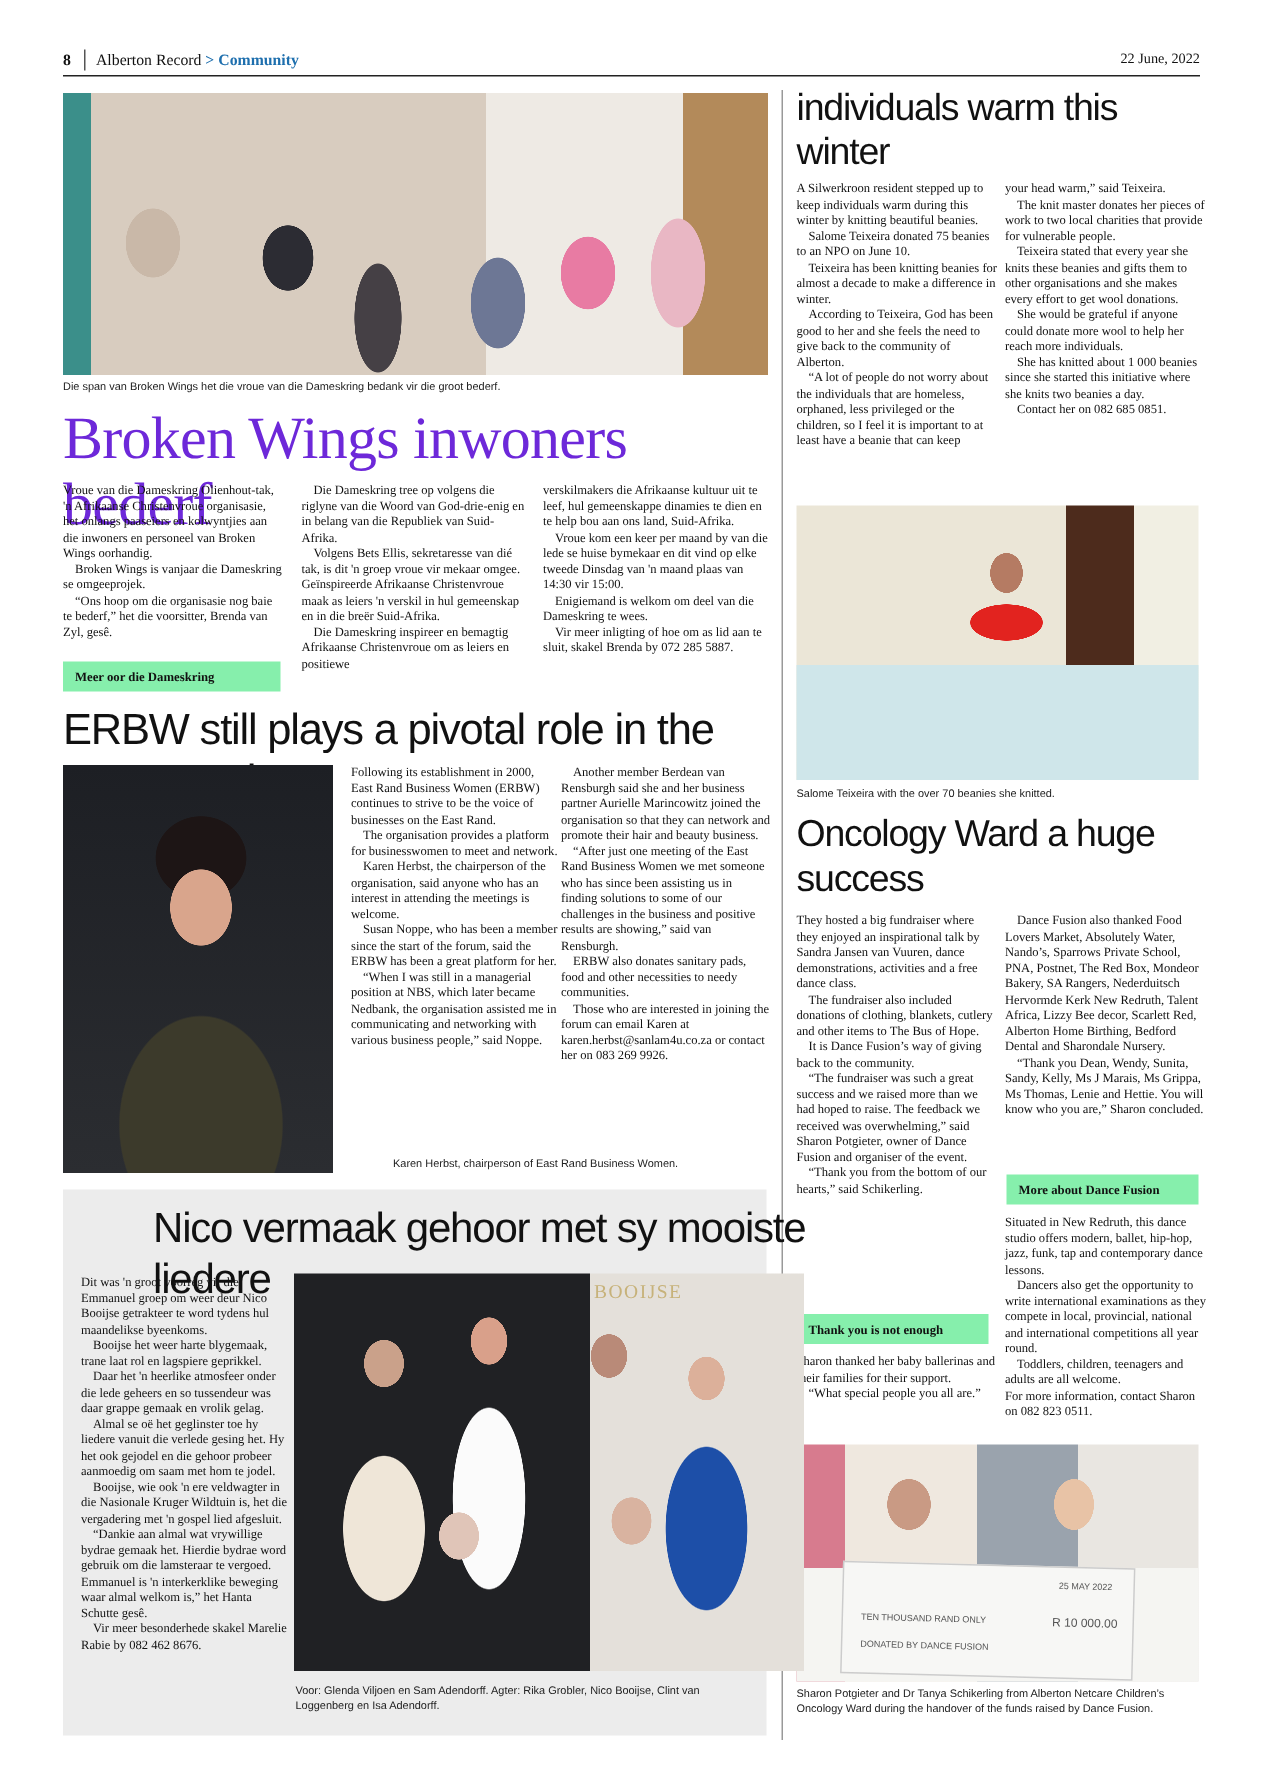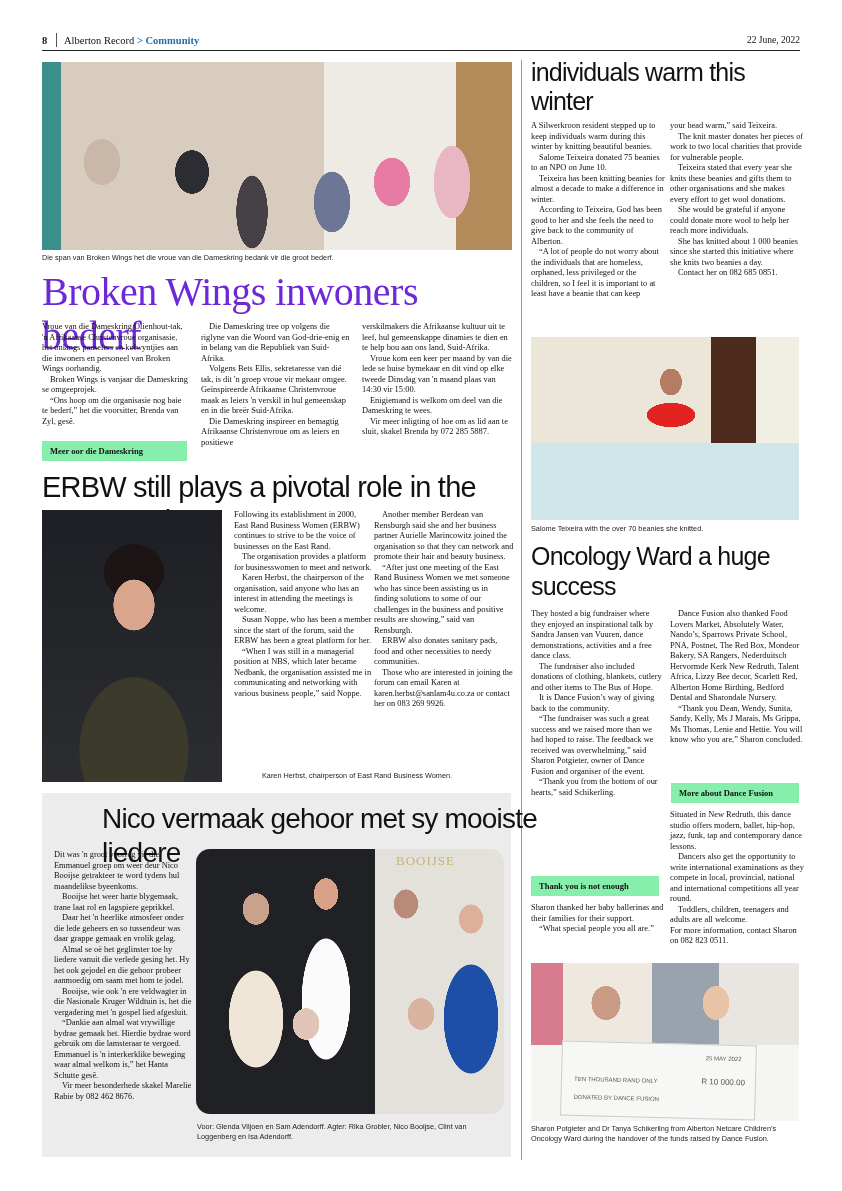--- a/index.html
+++ b/index.html
@@ -34,32 +34,32 @@
       radial-gradient(ellipse 18px 22px at 140px 45px, #b57b63 60%, transparent 61%),
       radial-gradient(ellipse 40px 20px at 140px 78px, #e2231f 60%, transparent 61%),
       linear-gradient(180deg, transparent 0 58%, #cfe6ea 58% 100%),
       linear-gradient(90deg, #ebe6d7 0 67%, #4d2b1c 67% 84%, #f1efe3 84% 100%); }
   .ph3 { left: 42px; top: 510px; width: 180px; height: 272px;
     background:
       radial-gradient(ellipse 34px 42px at 92px 95px, #d9a58c 60%, transparent 61%),
       radial-gradient(ellipse 50px 46px at 92px 62px, #1d1515 60%, transparent 61%),
       radial-gradient(ellipse 90px 120px at 92px 240px, #3c3a2b 60%, transparent 61%),
       linear-gradient(180deg, #1d1f24, #2b2d31); }
-  .ph4 { left: 196px; top: 849px; width: 308px; height: 265px;
+  .ph4 { left: 196px; top: 849px; width: 340px; height: 265px;
     background:
       radial-gradient(ellipse 22px 26px at 60px 60px, #caa18a 60%, transparent 61%),
       radial-gradient(ellipse 20px 26px at 130px 45px, #d9a08a 60%, transparent 61%),
       radial-gradient(ellipse 20px 24px at 210px 55px, #b98a78 60%, transparent 61%),
       radial-gradient(ellipse 20px 24px at 275px 70px, #dcb09a 60%, transparent 61%),
       radial-gradient(ellipse 22px 26px at 110px 175px, #e0c5b8 60%, transparent 61%),
       radial-gradient(ellipse 22px 26px at 225px 165px, #d9b3a0 60%, transparent 61%),
       radial-gradient(ellipse 45px 80px at 60px 170px, #efe6d8 60%, transparent 61%),
       radial-gradient(ellipse 40px 100px at 130px 150px, #fbfbfb 60%, transparent 61%),
       radial-gradient(ellipse 45px 90px at 275px 170px, #1d4fa8 60%, transparent 61%),
-      linear-gradient(90deg, #202124 0 58%, #e4e0da 58% 100%); border-radius: 14px; }
+      linear-gradient(90deg, #202124 0 58%, #e4e0da 58% 100%); }
   .ph5 { left: 531px; top: 963px; width: 268px; height: 158px;
     background:
       linear-gradient(180deg, transparent 0 52%, #f5f5f2 52% 100%) no-repeat,
       radial-gradient(ellipse 24px 28px at 75px 40px, #c99a84 60%, transparent 61%),
       radial-gradient(ellipse 22px 28px at 185px 40px, #e8c3a6 60%, transparent 61%),
       linear-gradient(90deg, #d77b8e 0 12%, #efe8df 12% 45%, #9aa3ad 45% 70%, #e9e6e1 70% 100%); }
   .ph5 .cheque { position: absolute; left: 30px; top: 80px; width: 195px; height: 75px; background: #f7f7f5; border: 1px solid #ccc; transform: rotate(1.5deg); font-family: "Liberation Sans", sans-serif; font-size: 6px; color: #555; }
   .ph5 .cheque .amt { position: absolute; right: 10px; top: 32px; font-size: 8px; }
   .ph5 .cheque .dt { position: absolute; right: 14px; top: 10px; }
   .ph5 .cheque .words { position: absolute; left: 12px; top: 34px; }

